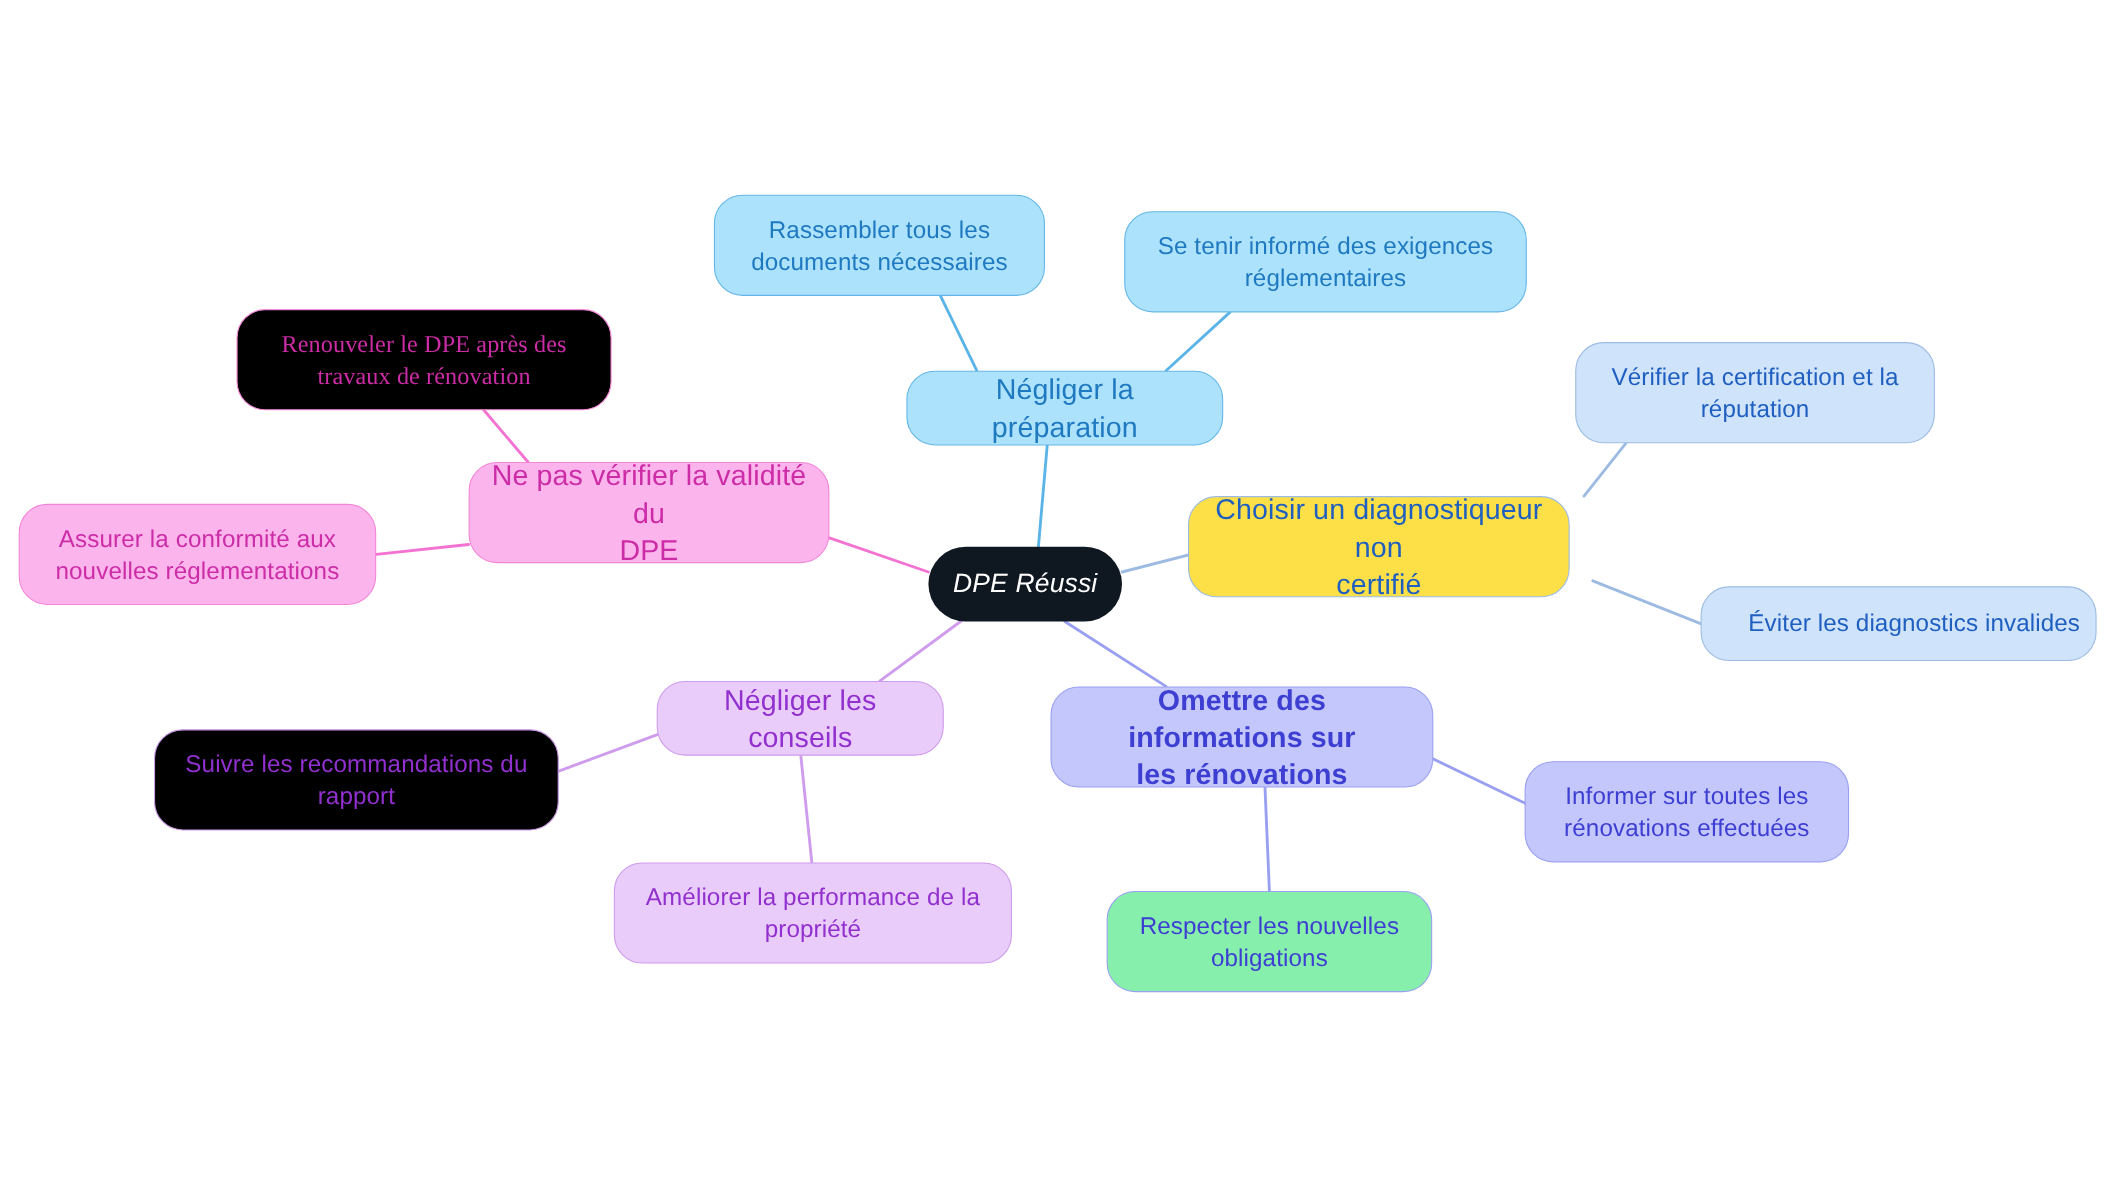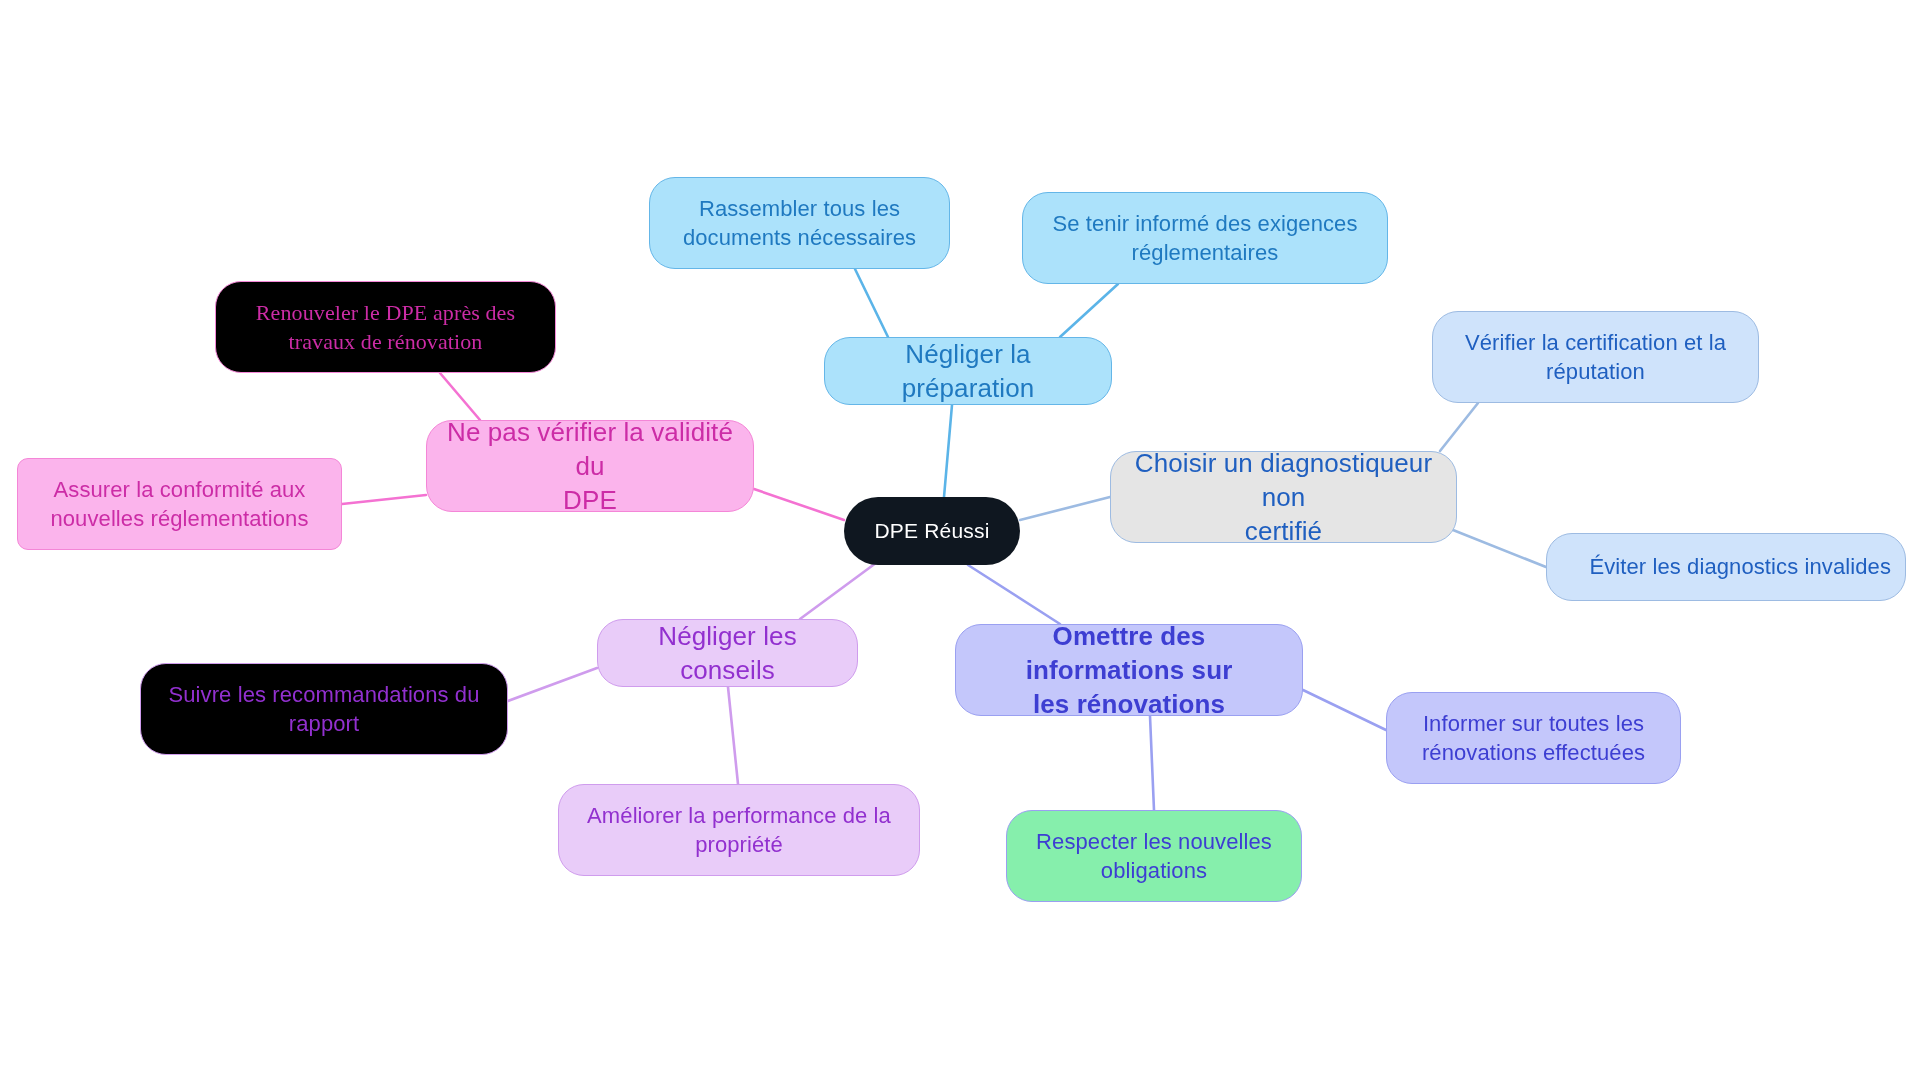--- a/index.html
+++ b/index.html
@@ -40,22 +40,23 @@
     padding: 6px 14px;
     line-height: 1.32;
     letter-spacing: 0.1px;
     white-space: pre-line;
   }
   .node-root {
     border-radius: 34px;
     border-width: 0;
     background: #0f1720;
     color: #ffffff;
-    font-size: 21px;
+    font-size: 24px;
     letter-spacing: 0.2px;
+    font-style: italic;
   }
   .node-branch {
     font-size: 26px;
   }
   .node-leaf {
     font-size: 22px;
   }
 </style>
 </head>
 <body>
@@ -79,33 +80,33 @@
       <path d="M 1303,690 L 1386,730" fill="none" stroke="#9aa0f1" stroke-width="2.6" stroke-linecap="round"></path>
       <path d="M 1150,716 L 1154,810" fill="none" stroke="#9aa0f1" stroke-width="2.6" stroke-linecap="round"></path>
     </svg>
 
   <div id="node-layer">
       <div class="node node-branch" style="left: 824px; top: 337px; width: 288px; height: 68px; background: rgb(172, 226, 251); border-color: rgb(100, 182, 232); color: rgb(31, 121, 192);"><span>Négliger la préparation</span></div>
       <div class="node node-leaf" style="left: 649px; top: 177px; width: 301px; height: 92px; background: rgb(172, 226, 251); border-color: rgb(100, 182, 232); color: rgb(31, 121, 192);"><span>Rassembler tous les
 documents nécessaires</span></div>
       <div class="node node-leaf" style="left: 1022px; top: 192px; width: 366px; height: 92px; background: rgb(172, 226, 251); border-color: rgb(100, 182, 232); color: rgb(31, 121, 192);"><span>Se tenir informé des exigences
 réglementaires</span></div>
-      <div class="node node-branch" style="left: 1110px; top: 451px; width: 347px; height: 92px; background: #e5e5e5; border-color: rgb(157, 187, 226); color: rgb(31, 95, 192);"><span>Choisir un diagnostiqueur non
+      <div class="node node-branch" style="left: 1080px; top: 451px; width: 347px; height: 92px; background: #fde047; border-color: rgb(157, 187, 226); color: rgb(31, 95, 192);"><span>Choisir un diagnostiqueur non
 certifié</span></div>
       <div class="node node-branch" style="left: 597px; top: 619px; width: 261px; height: 68px; background: rgb(233, 204, 249); border-color: rgb(207, 156, 237); color: rgb(146, 48, 207);"><span>Négliger les conseils</span></div>
       <div class="node node-branch" style="left: 955px; top: 624px; width: 348px; height: 92px; background: rgb(196, 199, 251); border-color: rgb(154, 160, 241); color: rgb(61, 62, 210); font-weight: bold;"><span>Omettre des informations sur
 les rénovations</span></div>
       <div class="node node-branch" style="left: 426px; top: 420px; width: 328px; height: 92px; background: rgb(251, 180, 236); border-color: rgb(244, 134, 215); color: rgb(204, 44, 166);"><span>Ne pas vérifier la validité du
 DPE</span></div>
       <div class="node node-leaf" style="left: 1432px; top: 311px; width: 327px; height: 92px; background: rgb(207, 227, 251); border-color: rgb(157, 187, 226); color: rgb(31, 95, 192);"><span>Vérifier la certification et la
 réputation</span></div>
       <div class="node node-leaf" style="left: 1546px; top: 533px; width: 360px; height: 68px; background: rgb(207, 227, 251); border-color: rgb(157, 187, 226); color: rgb(31, 95, 192); justify-content: flex-end;"><span>Éviter les diagnostics invalides</span></div>
       <div class="node node-leaf" style="left: 215px; top: 281px; width: 341px; height: 92px; background: #000000; border-color: rgb(244, 134, 215); color: rgb(204, 44, 166); font-family: Liberation Serif, serif;"><span>Renouveler le DPE après des
 travaux de rénovation</span></div>
-      <div class="node node-leaf" style="left: 17px; top: 458px; width: 325px; height: 92px; background: rgb(251, 180, 236); border-color: rgb(244, 134, 215); color: rgb(204, 44, 166); border-radius: 11px;"><span>Assurer la conformité aux
+      <div class="node node-leaf" style="left: 17px; top: 458px; width: 325px; height: 92px; background: rgb(251, 180, 236); border-color: rgb(244, 134, 215); color: rgb(204, 44, 166);"><span>Assurer la conformité aux
 nouvelles réglementations</span></div>
       <div class="node node-leaf" style="left: 140px; top: 663px; width: 368px; height: 92px; background: #000000; border-color: rgb(207, 156, 237); color: rgb(146, 48, 207);"><span>Suivre les recommandations du
 rapport</span></div>
       <div class="node node-leaf" style="left: 558px; top: 784px; width: 362px; height: 92px; background: rgb(233, 204, 249); border-color: rgb(207, 156, 237); color: rgb(146, 48, 207);"><span>Améliorer la performance de la
 propriété</span></div>
       <div class="node node-leaf" style="left: 1386px; top: 692px; width: 295px; height: 92px; background: rgb(196, 199, 251); border-color: rgb(154, 160, 241); color: rgb(61, 62, 210);"><span>Informer sur toutes les
 rénovations effectuées</span></div>
       <div class="node node-leaf" style="left: 1006px; top: 810px; width: 296px; height: 92px; background: #86efac; border-color: rgb(154, 160, 241); color: rgb(61, 62, 210);"><span>Respecter les nouvelles
 obligations</span></div>
       <div class="node node-root" style="left: 844px; top: 497px; width: 176px; height: 68px; background: rgb(15, 23, 32); color: rgb(255, 255, 255);"><span>DPE Réussi</span></div>

